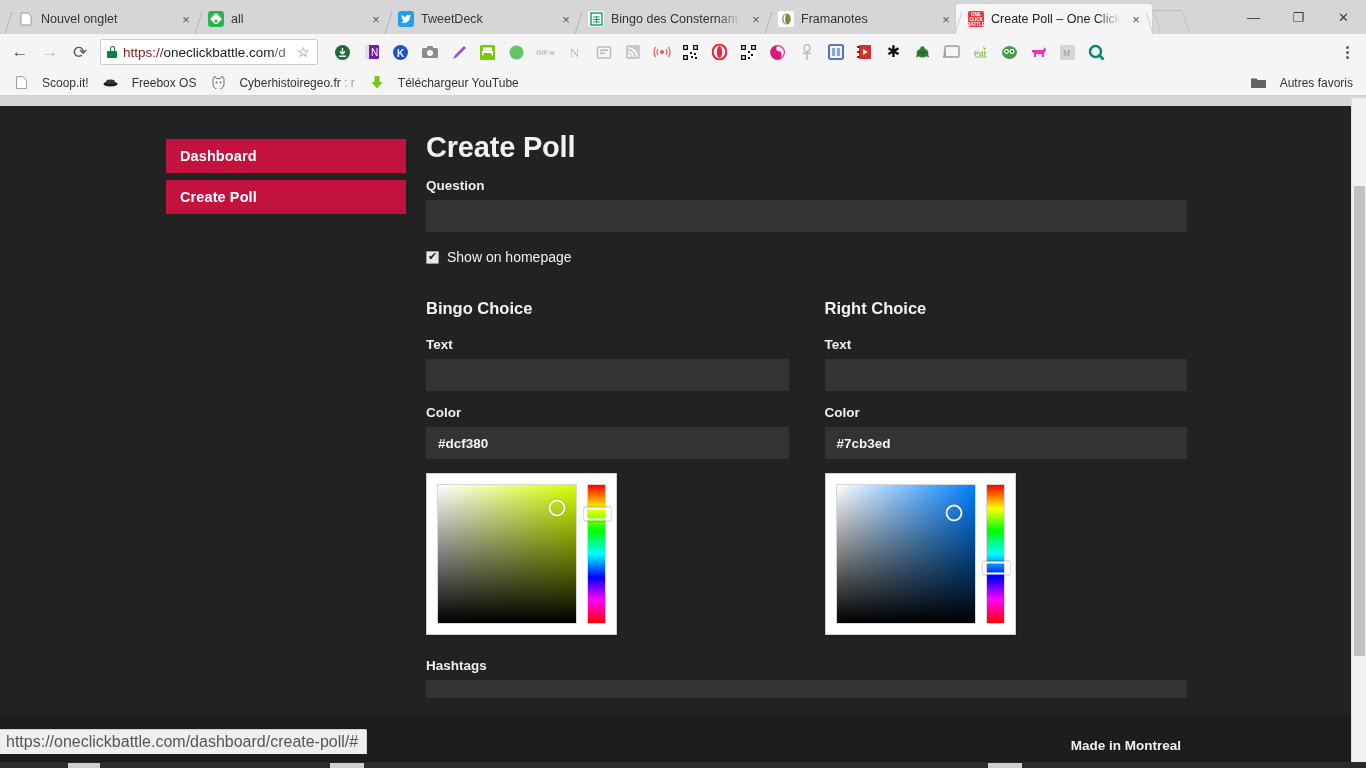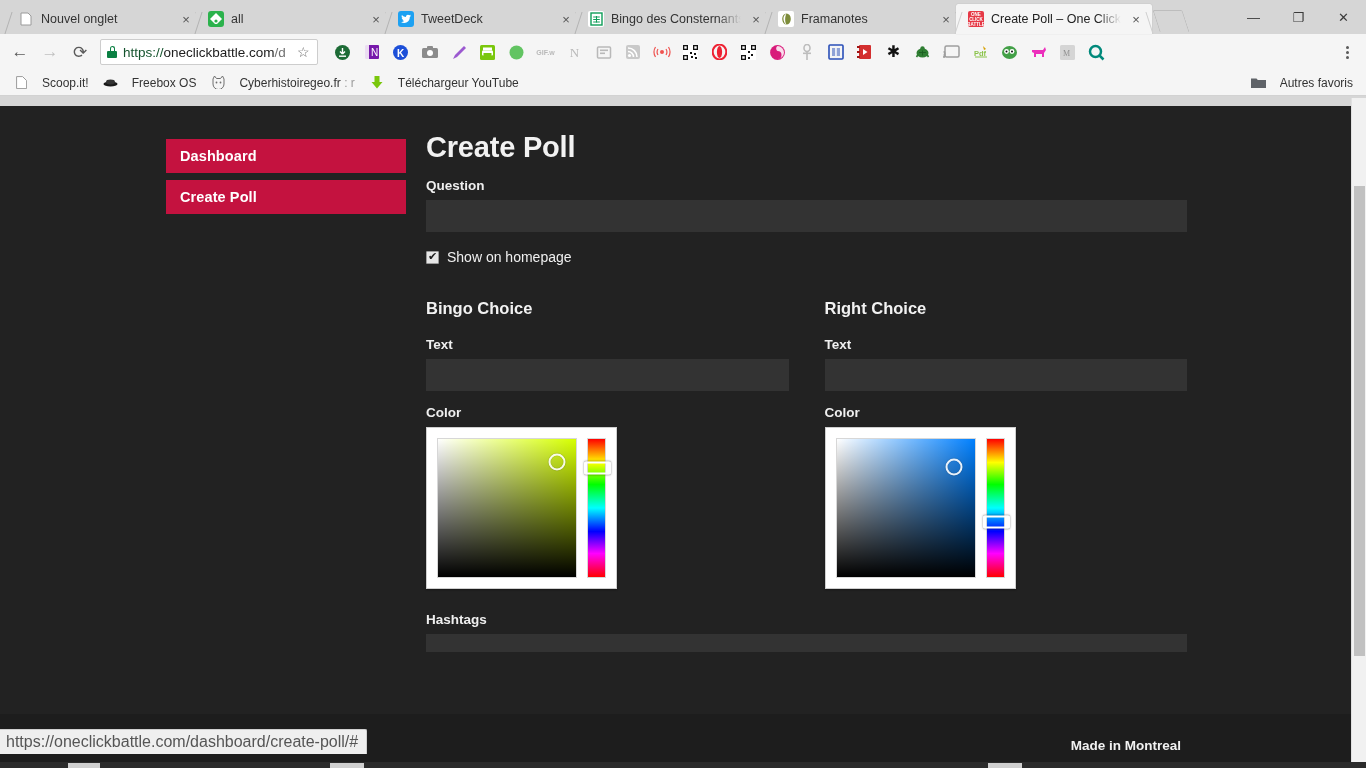--- a/index.html
+++ b/index.html
@@ -89,21 +89,21 @@
   .omnibox {
     flex: 0 0 218px; height: 26px; margin: 0 8px 0 4px;
     background: #fff; border: 1px solid #cdcdcd; border-radius: 2px;
     display: flex; align-items: center; padding: 0 6px; gap: 6px;
     font-size: 13.5px; overflow: hidden;
   }
   .lock { width: 10px; height: 12px; position: relative; flex: 0 0 10px; }
   .lock .body { position: absolute; bottom: 0; left: 0; width: 10px; height: 7px; background: #0b8043; border-radius: 1px; }
   .lock .shack { position: absolute; top: 0; left: 2.5px; width: 5px; height: 6px; border: 1.5px solid #0b8043; border-bottom: none; border-radius: 3px 3px 0 0; }
   .url { flex: 1 1 auto; white-space: nowrap; overflow: hidden; color: #202020; }
-  .url .scheme { color: #14532d; }
+  .url .scheme { color: #7f1d1d; }
   .url .rest { color: #707070; }
   .star { flex: 0 0 14px; color: #6a6a6a; font-size: 14px; }
   .ext-icons { display: flex; align-items: center; gap: 0; flex: 1 1 auto; }
   .exticon {
     width: 29px; height: 28px; display: flex; align-items: center; justify-content: center;
     font-size: 14px; line-height: 1; position: relative;
   }
   .menu-dots { width: 26px; height: 28px; display: flex; flex-direction: column; align-items: center; justify-content: center; gap: 2px; }
   .menu-dots i { width: 3px; height: 3px; background: #5a5a5a; border-radius: 50%; display: block; }
 
@@ -604,38 +604,44 @@
           <span>Show on homepage</span>
         </div>
 
         <div class="choices">
 
           <div class="choice-col">
             <div class="choice-h">Bingo Choice</div>
             <div class="flabel">Text</div>
             <input class="finput" type="text" style="">
             <div class="flabel">Color</div>
+            <div class="colorinput">
+              <span>#dcf380</span>
+            </div>
             <div class="picker">
               <div class="sv">
                 <div class="base" id="l-base" style="background: rgb(214, 255, 0);"></div>
                 <div class="white"></div>
                 <div class="black"></div>
                 <div class="handle" id="l-sv-handle" style="left: 86%; top: 17%;"></div>
               </div>
               <div class="hue">
                 <div class="handle" id="l-hue-handle" style="top: 21%;"></div>
               </div>
             </div>
           </div>
 
           <div class="choice-col">
             <div class="choice-h">Right Choice</div>
             <div class="flabel">Text</div>
             <input class="finput" type="text" style="">
             <div class="flabel">Color</div>
+            <div class="colorinput">
+              <span>#7cb3ed</span>
+            </div>
             <div class="picker">
               <div class="sv">
                 <div class="base" id="r-base" style="background: rgb(0, 128, 255);"></div>
                 <div class="white"></div>
                 <div class="black"></div>
                 <div class="handle" id="r-sv-handle" style="left: 85%; top: 20%;"></div>
               </div>
               <div class="hue">
                 <div class="handle" id="r-hue-handle" style="top: 60%;"></div>
               </div>

